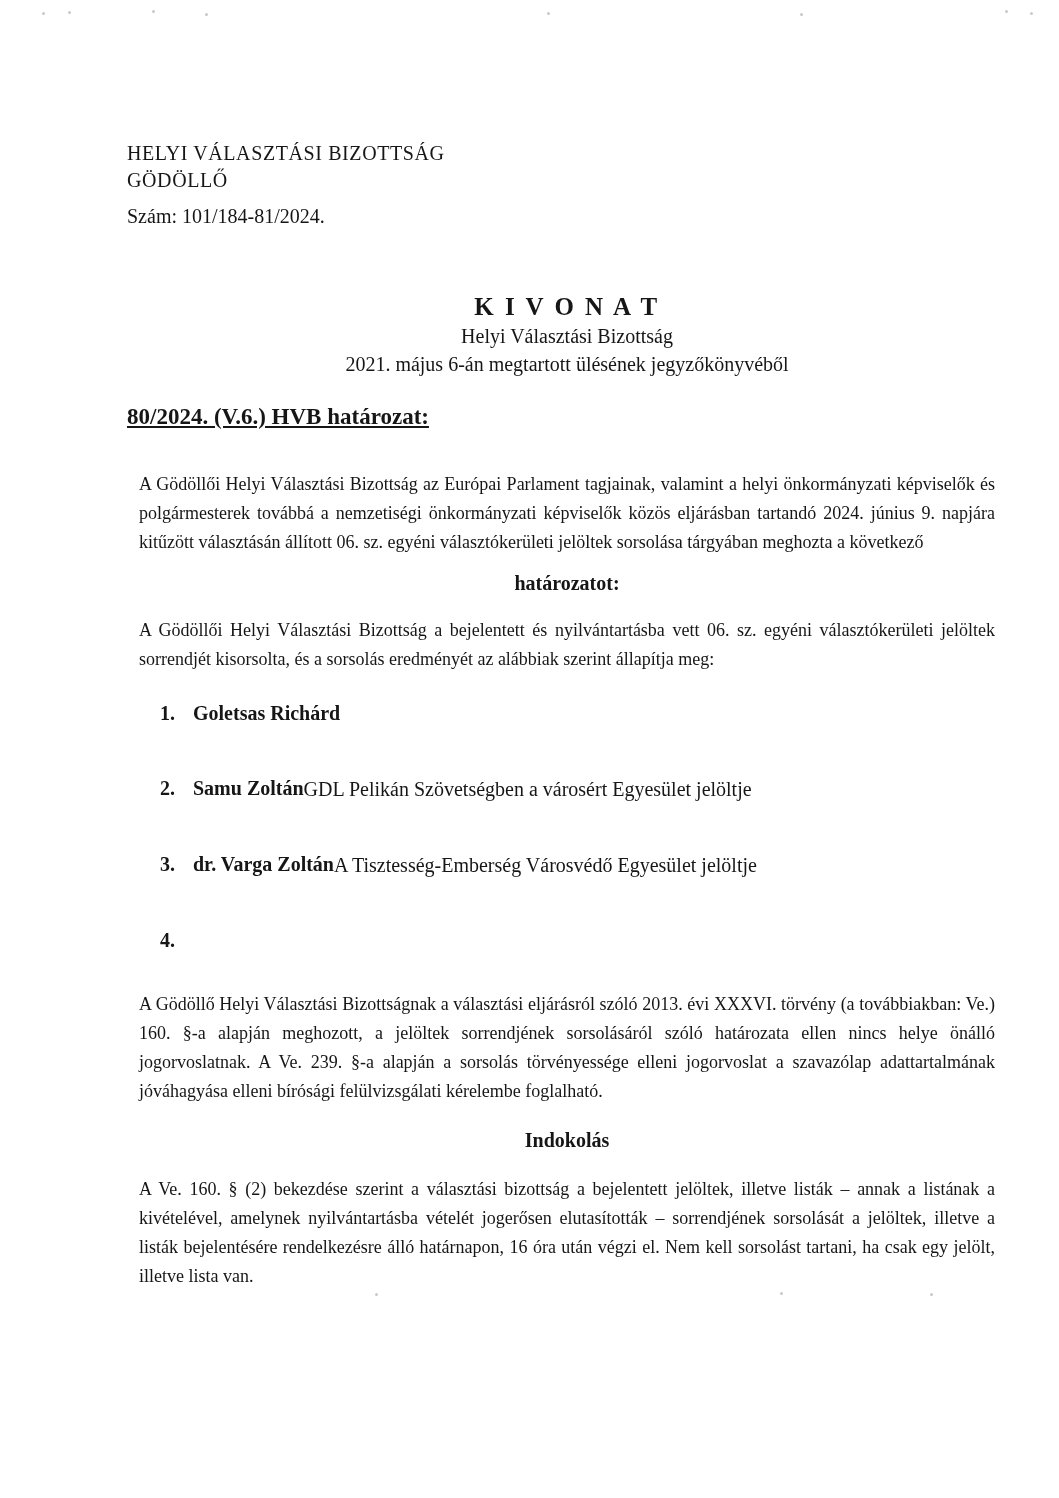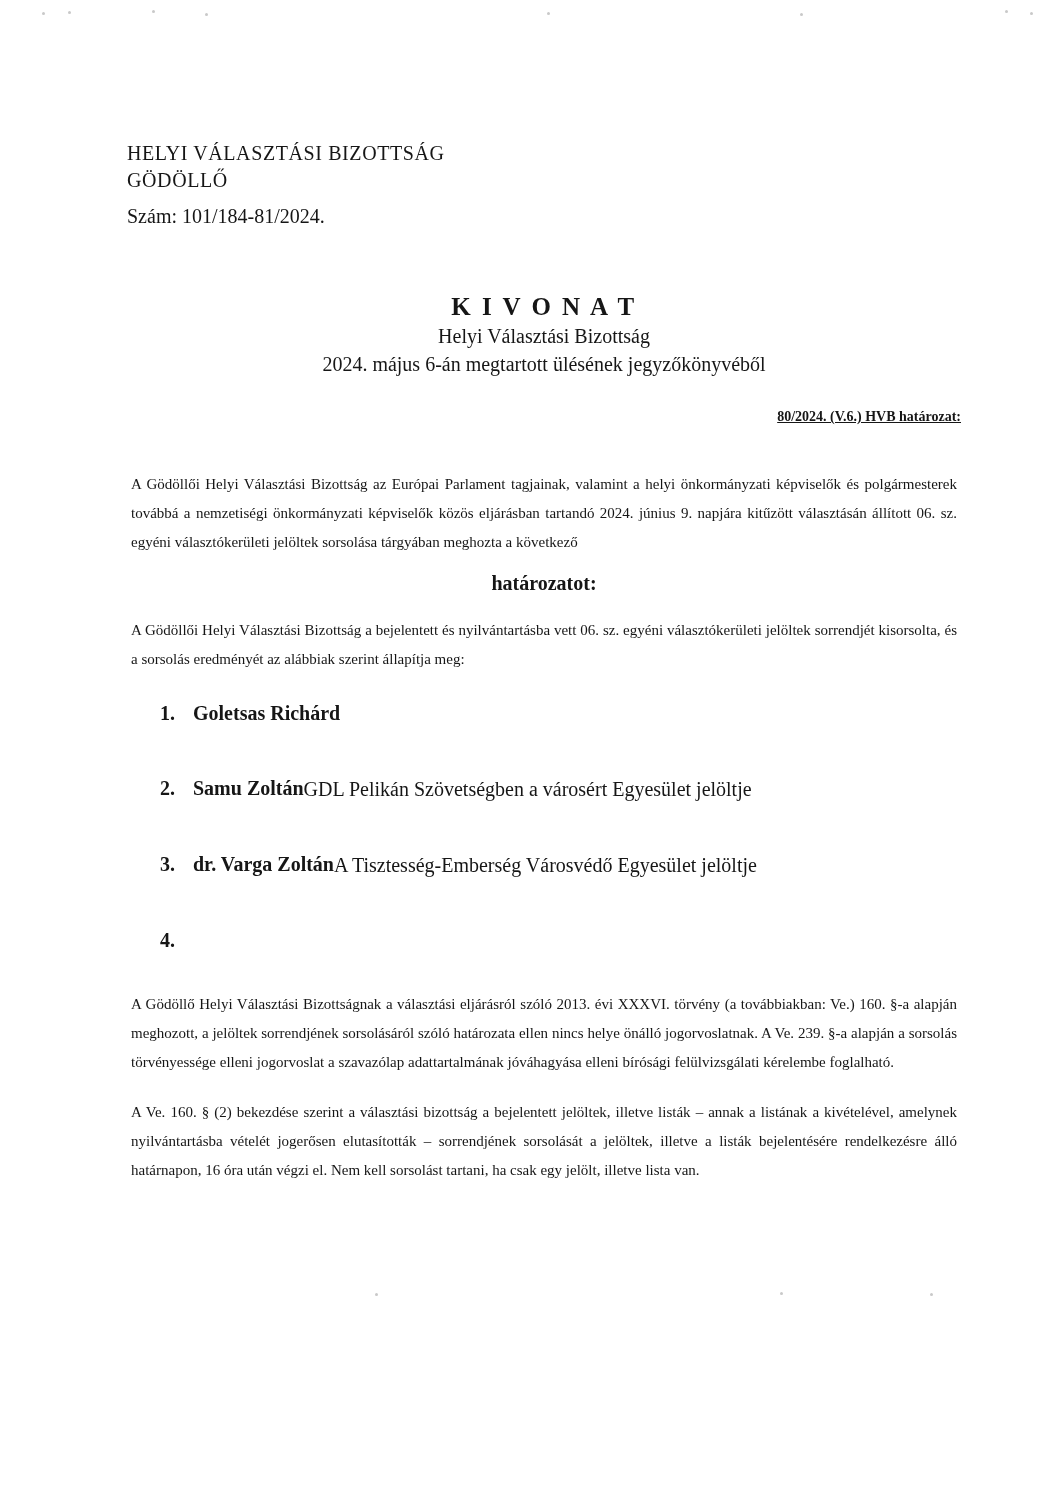--- a/index.html
+++ b/index.html
@@ -13,21 +13,21 @@
     font-family: "Liberation Serif", "DejaVu Serif", serif;
     color: #161616;
     position: relative;
     overflow: hidden;
   }
   .page {
     position: relative;
     width: 1059px;
     height: 1079px;
     box-sizing: border-box;
-    padding: 140px 98px 0 127px;
+    padding: 140px 52px 0 127px;
     background: #ffffff;
   }
   
   .specks span {
     position: absolute;
     width: 3px;
     height: 3px;
     background: #c9c9c9;
     border-radius: 50%;
   }
@@ -51,32 +51,32 @@
     line-height: 30px;
     font-weight: bold;
     letter-spacing: 2.5px;
     margin: 0;
   }
   .title-sub {
     font-size: 20px;
     line-height: 28px;
   }
   .decision-heading {
-    text-align: right;
-    font-size: 14px;
+    text-align: left;
+    font-size: 23px;
     line-height: 27px;
     font-weight: bold;
     text-decoration: underline;
     margin: 25px 0 0 0;
   }
   .body-par {
-    font-size: 15px;
+    font-size: 18px;
     line-height: 29px;
     text-align: justify;
-    margin: 4px;
+    margin: 12px;
   }
   .par-intro { margin-top: 40px; }
   .centered-bold {
     text-align: center;
     font-weight: bold;
     font-size: 20px;
     line-height: 27px;
   }
   .decision-word { margin-top: 13px; }
   .par-decision { margin-top: 19px; }
@@ -128,21 +128,21 @@
 
   <header class="doc-header">
     <div class="org-line">HELYI VÁLASZTÁSI BIZOTTSÁG</div>
     <div class="org-line">GÖDÖLLŐ</div>
     <div class="ref-line">Szám: 101/184-81/2024.</div>
   </header>
 
   <section class="title-block">
     <h1 class="kivonat">K I V O N A T</h1>
     <div class="title-sub">Helyi Választási Bizottság</div>
-    <div class="title-sub">2024. május 6-án megtartott ülésének jegyzőkönyvéből</div>
+    <div class="title-sub">2021. május 6-án megtartott ülésének jegyzőkönyvéből</div>
   </section>
 
   <h2 class="decision-heading">80/2024. (V.6.) HVB határozat:</h2>
 
   <p class="body-par par-intro">A Gödöllői Helyi Választási Bizottság az Európai Parlament tagjainak, valamint a helyi önkormányzati képviselők és polgármesterek továbbá a nemzetiségi önkormányzati képviselők közös eljárásban tartandó 2024. június 9. napjára kitűzött választásán állított 06. sz.  egyéni választókerületi jelöltek sorsolása tárgyában meghozta a következő</p>
 
   <div class="centered-bold decision-word">határozatot:</div>
 
   <p class="body-par par-decision">A Gödöllői Helyi Választási Bizottság a bejelentett és nyilvántartásba vett 06. sz. egyéni választókerületi jelöltek sorrendjét kisorsolta, és a sorsolás eredményét az alábbiak szerint állapítja meg:</p>
 
@@ -174,16 +174,17 @@
     <div class="candidate">
       <span class="num">4.</span>
       <span class="info">
       </span>
     </div>
 
   </div>
 
   <p class="body-par par-legal">A Gödöllő Helyi Választási Bizottságnak a választási eljárásról szóló 2013. évi XXXVI. törvény (a továbbiakban: Ve.) 160. §-a alapján meghozott, a jelöltek sorrendjének sorsolásáról szóló határozata ellen nincs helye önálló jogorvoslatnak. A Ve. 239. §-a alapján a sorsolás törvényessége elleni jogorvoslat a szavazólap adattartalmának jóváhagyása elleni bírósági felülvizsgálati kérelembe foglalható.</p>
 
+  <div class="centered-bold justification-heading">Indokolás</div>
 
   <p class="body-par par-justification">A Ve. 160. § (2) bekezdése szerint a választási bizottság a bejelentett jelöltek, illetve listák – annak a listának a kivételével, amelynek nyilvántartásba vételét jogerősen elutasították – sorrendjének sorsolását a jelöltek, illetve a listák bejelentésére rendelkezésre álló határnapon, 16 óra után végzi el. Nem kell sorsolást tartani, ha csak egy jelölt, illetve lista van.</p>
 
 </div>
 
 </body></html>

